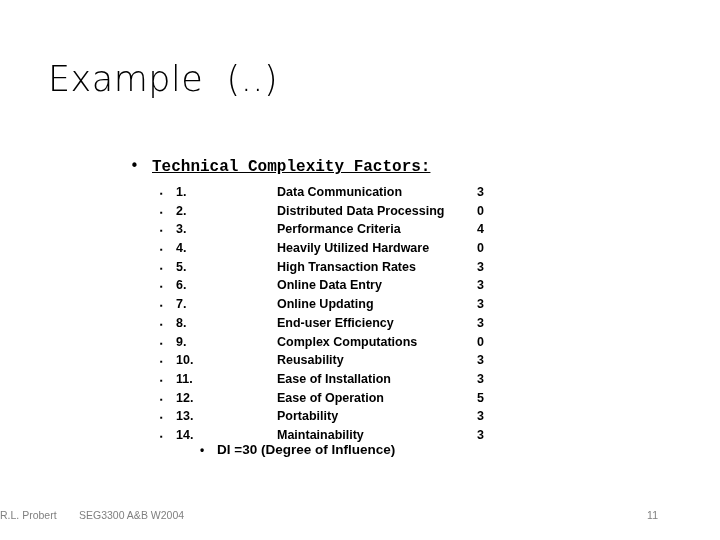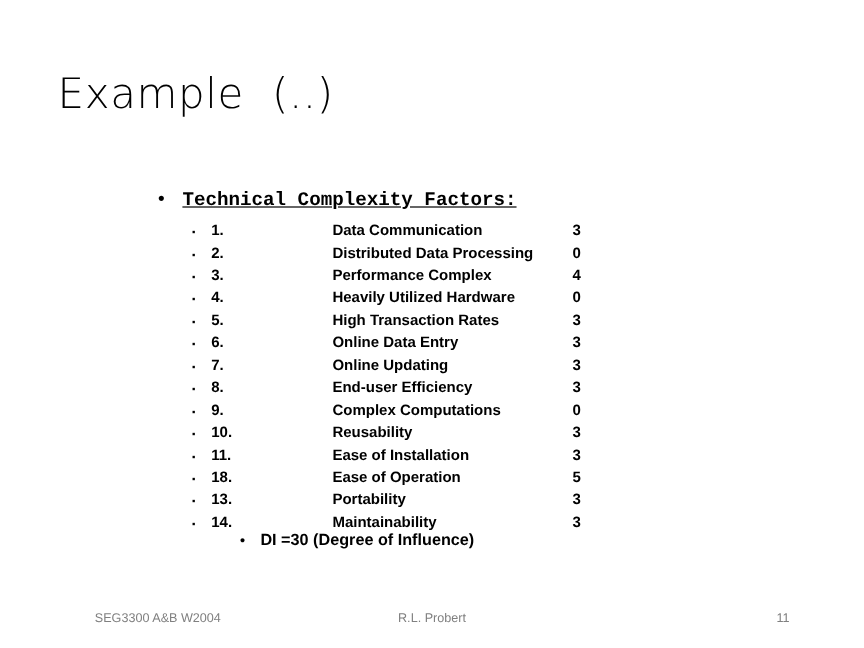--- a/index.html
+++ b/index.html
@@ -135,21 +135,20 @@
     left: 47px;
     top: 0;
     white-space: pre;
     margin-left: 32px;
   }
   .footer-center {
     position: absolute;
     left: 0;
     top: 0;
     width: 720px;
-    text-align: center;
     white-space: pre;
   }
   .footer-right {
     position: absolute;
     right: 62px;
     top: 0;
     white-space: pre;
   }
 </style>
 </head>
@@ -176,21 +175,21 @@
     <div class="factor-row">
       <span class="sq-bullet">▪</span>
       <span class="f-num">2.</span>
       <span class="f-desc">Distributed Data Processing</span>
       <span class="f-val">0</span>
     </div>
 
     <div class="factor-row">
       <span class="sq-bullet">▪</span>
       <span class="f-num">3.</span>
-      <span class="f-desc">Performance Complex</span>
+      <span class="f-desc">Performance Criteria</span>
       <span class="f-val">4</span>
     </div>
 
     <div class="factor-row">
       <span class="sq-bullet">▪</span>
       <span class="f-num">4.</span>
       <span class="f-desc">Heavily Utilized Hardware</span>
       <span class="f-val">0</span>
     </div>
 
@@ -238,21 +237,21 @@
 
     <div class="factor-row">
       <span class="sq-bullet">▪</span>
       <span class="f-num">11.</span>
       <span class="f-desc">Ease of Installation</span>
       <span class="f-val">3</span>
     </div>
 
     <div class="factor-row">
       <span class="sq-bullet">▪</span>
-      <span class="f-num">18.</span>
+      <span class="f-num">12.</span>
       <span class="f-desc">Ease of Operation</span>
       <span class="f-val">5</span>
     </div>
 
     <div class="factor-row">
       <span class="sq-bullet">▪</span>
       <span class="f-num">13.</span>
       <span class="f-desc">Portability</span>
       <span class="f-val">3</span>
     </div>

